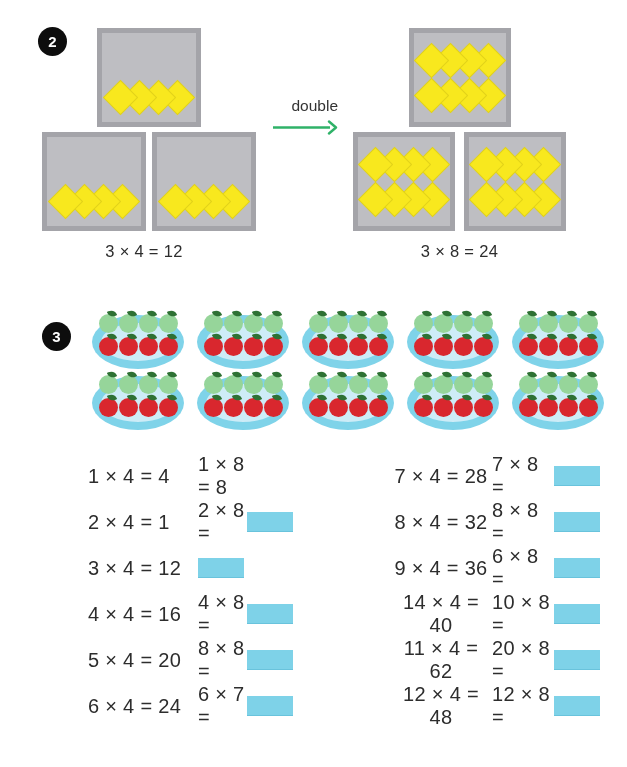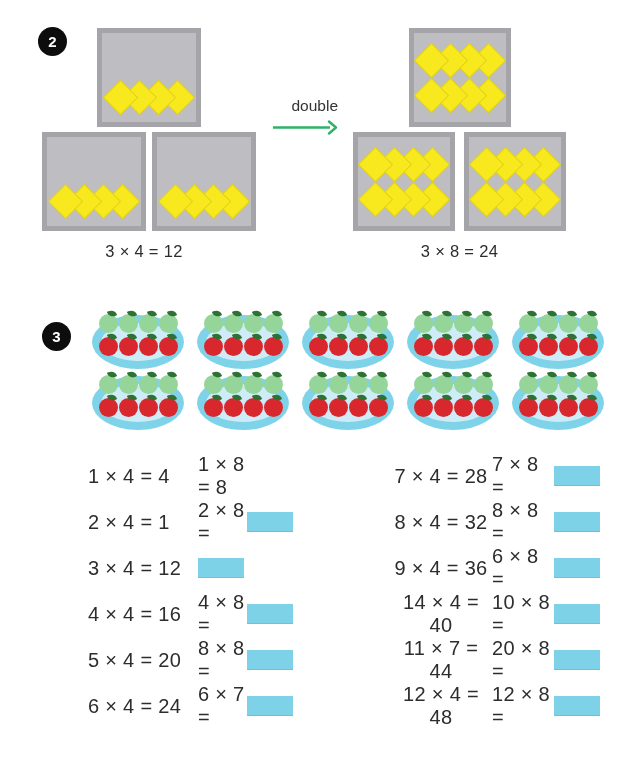--- a/index.html
+++ b/index.html
@@ -463,21 +463,21 @@
     <span class="answer-box"></span>
   </div>
 
   <div class="eq-row">
     <span class="cell-four">14 × 4 = 40</span>
     <span class="cell-eight">10 × 8 =</span>
     <span class="answer-box"></span>
   </div>
 
   <div class="eq-row">
-    <span class="cell-four">11 × 7 = 44</span>
+    <span class="cell-four">11 × 4 = 62</span>
     <span class="cell-eight">20 × 8 =</span>
     <span class="answer-box"></span>
   </div>
 
   <div class="eq-row">
     <span class="cell-four">12 × 4 = 48</span>
     <span class="cell-eight">12 × 8 =</span>
     <span class="answer-box"></span>
   </div>
 </div>

